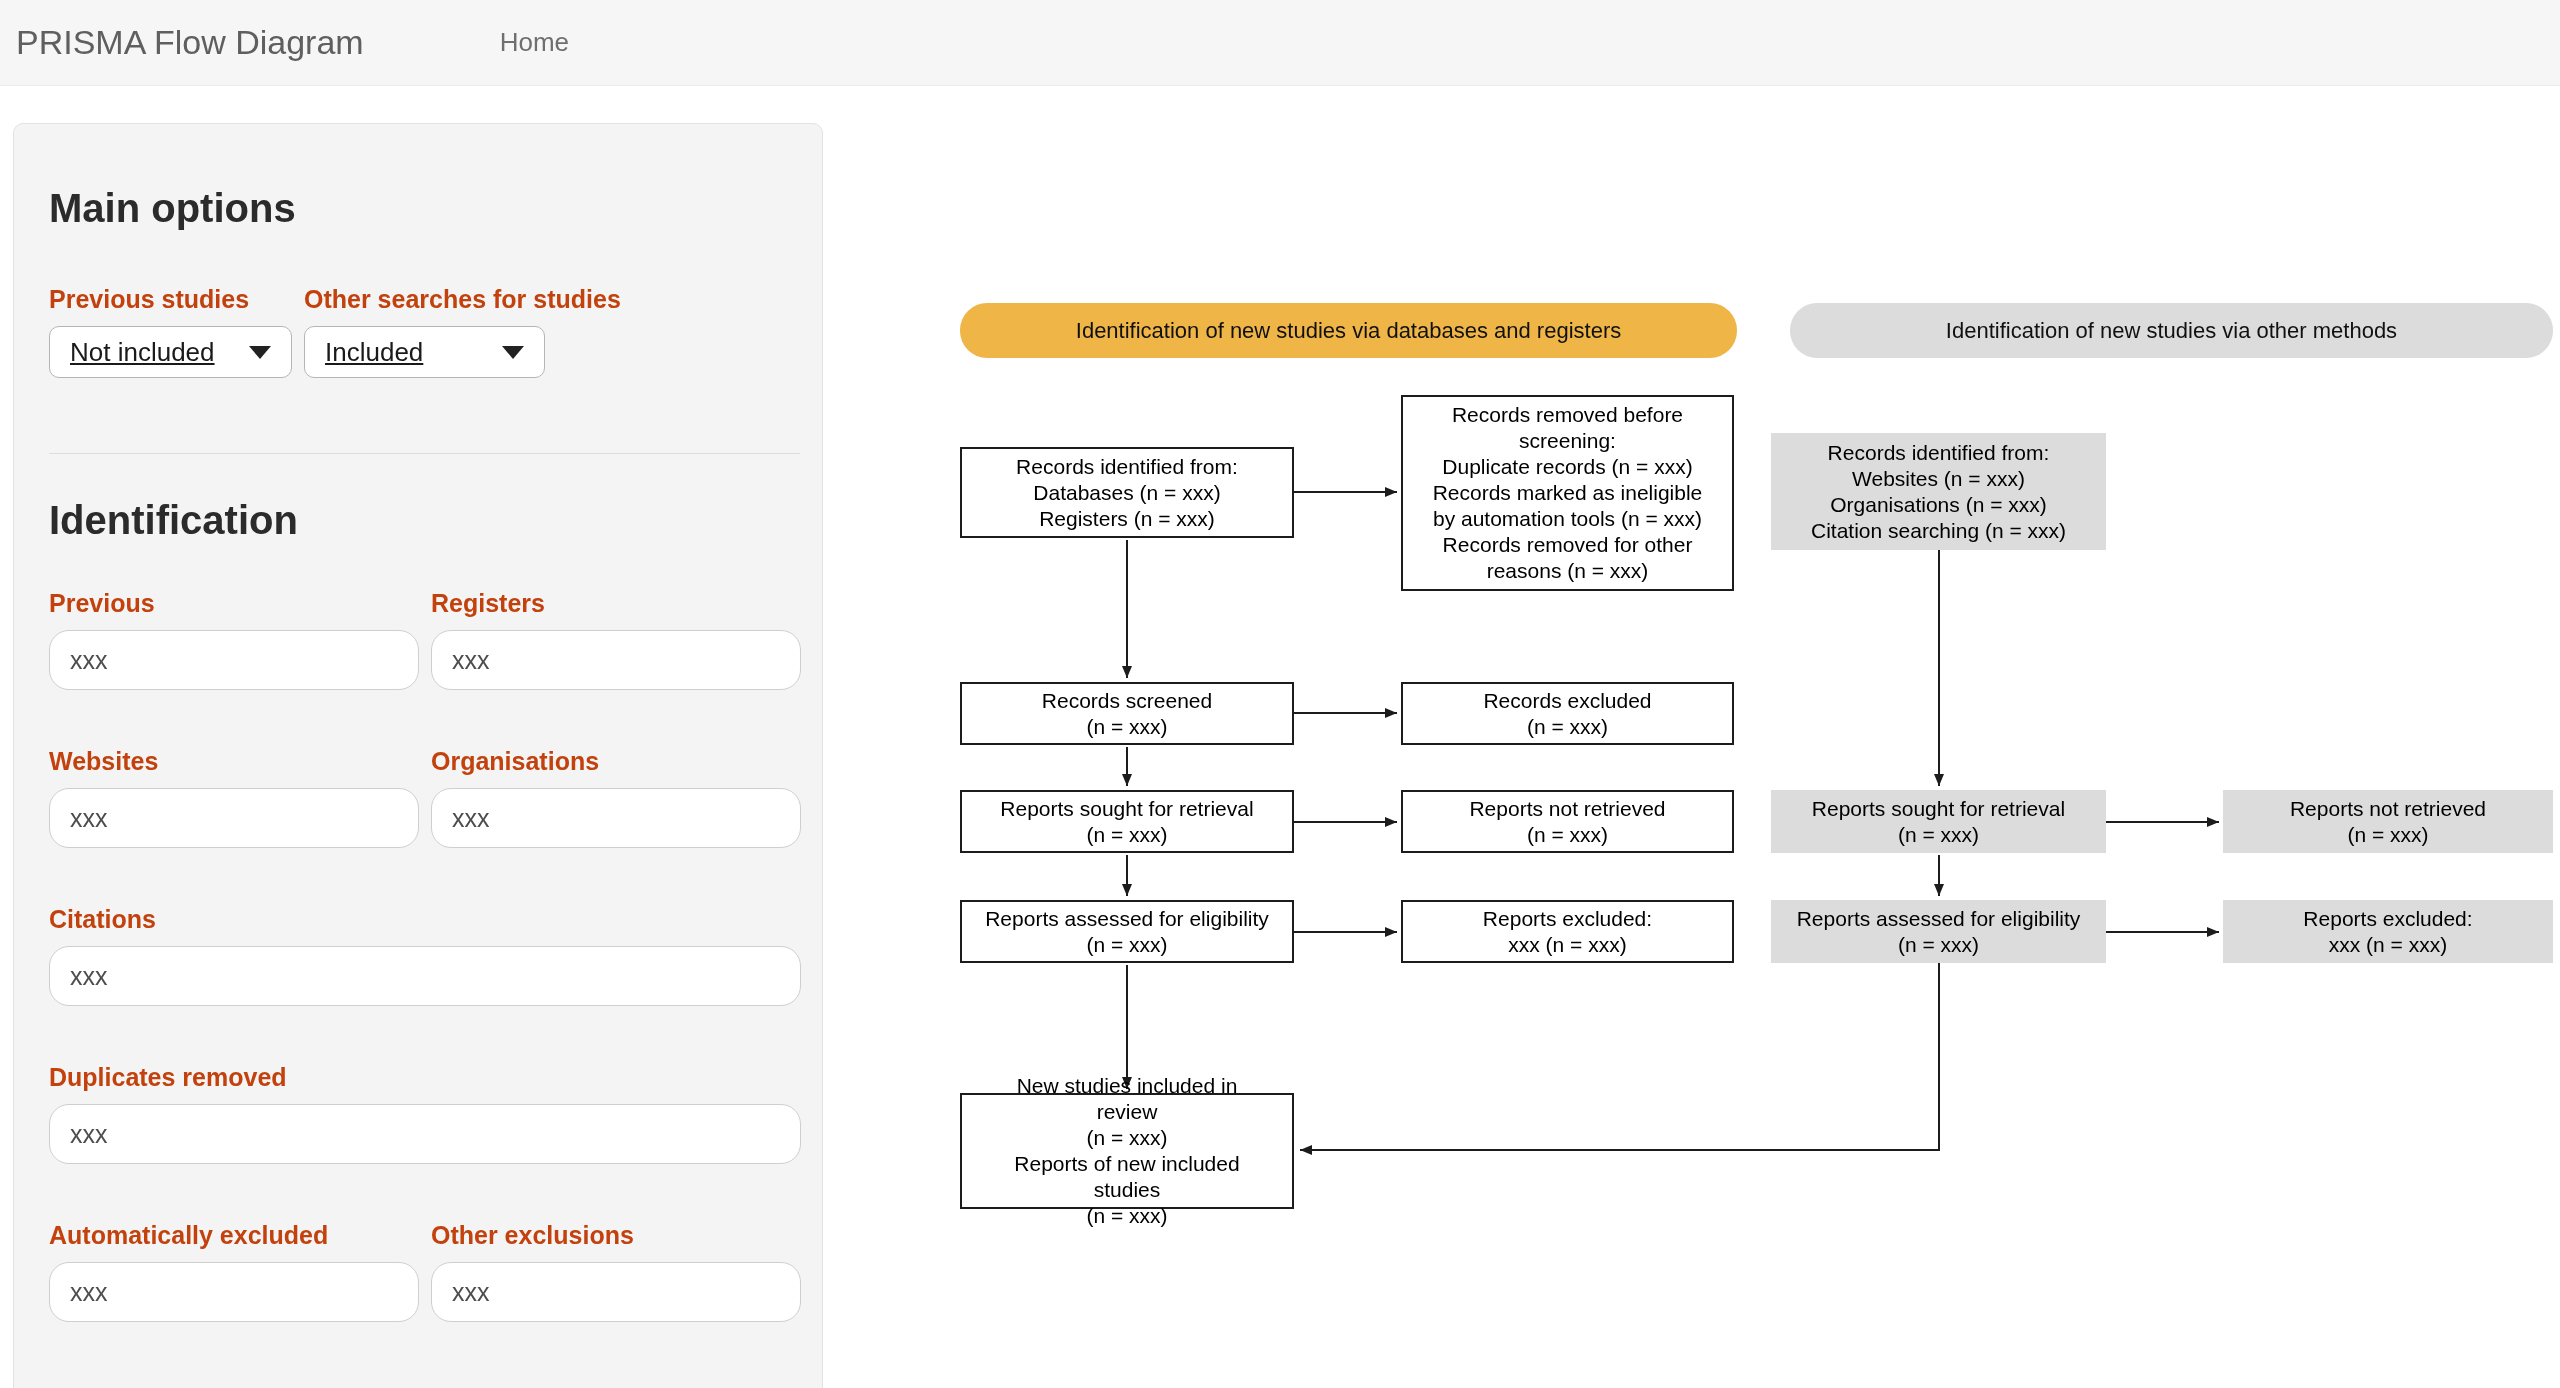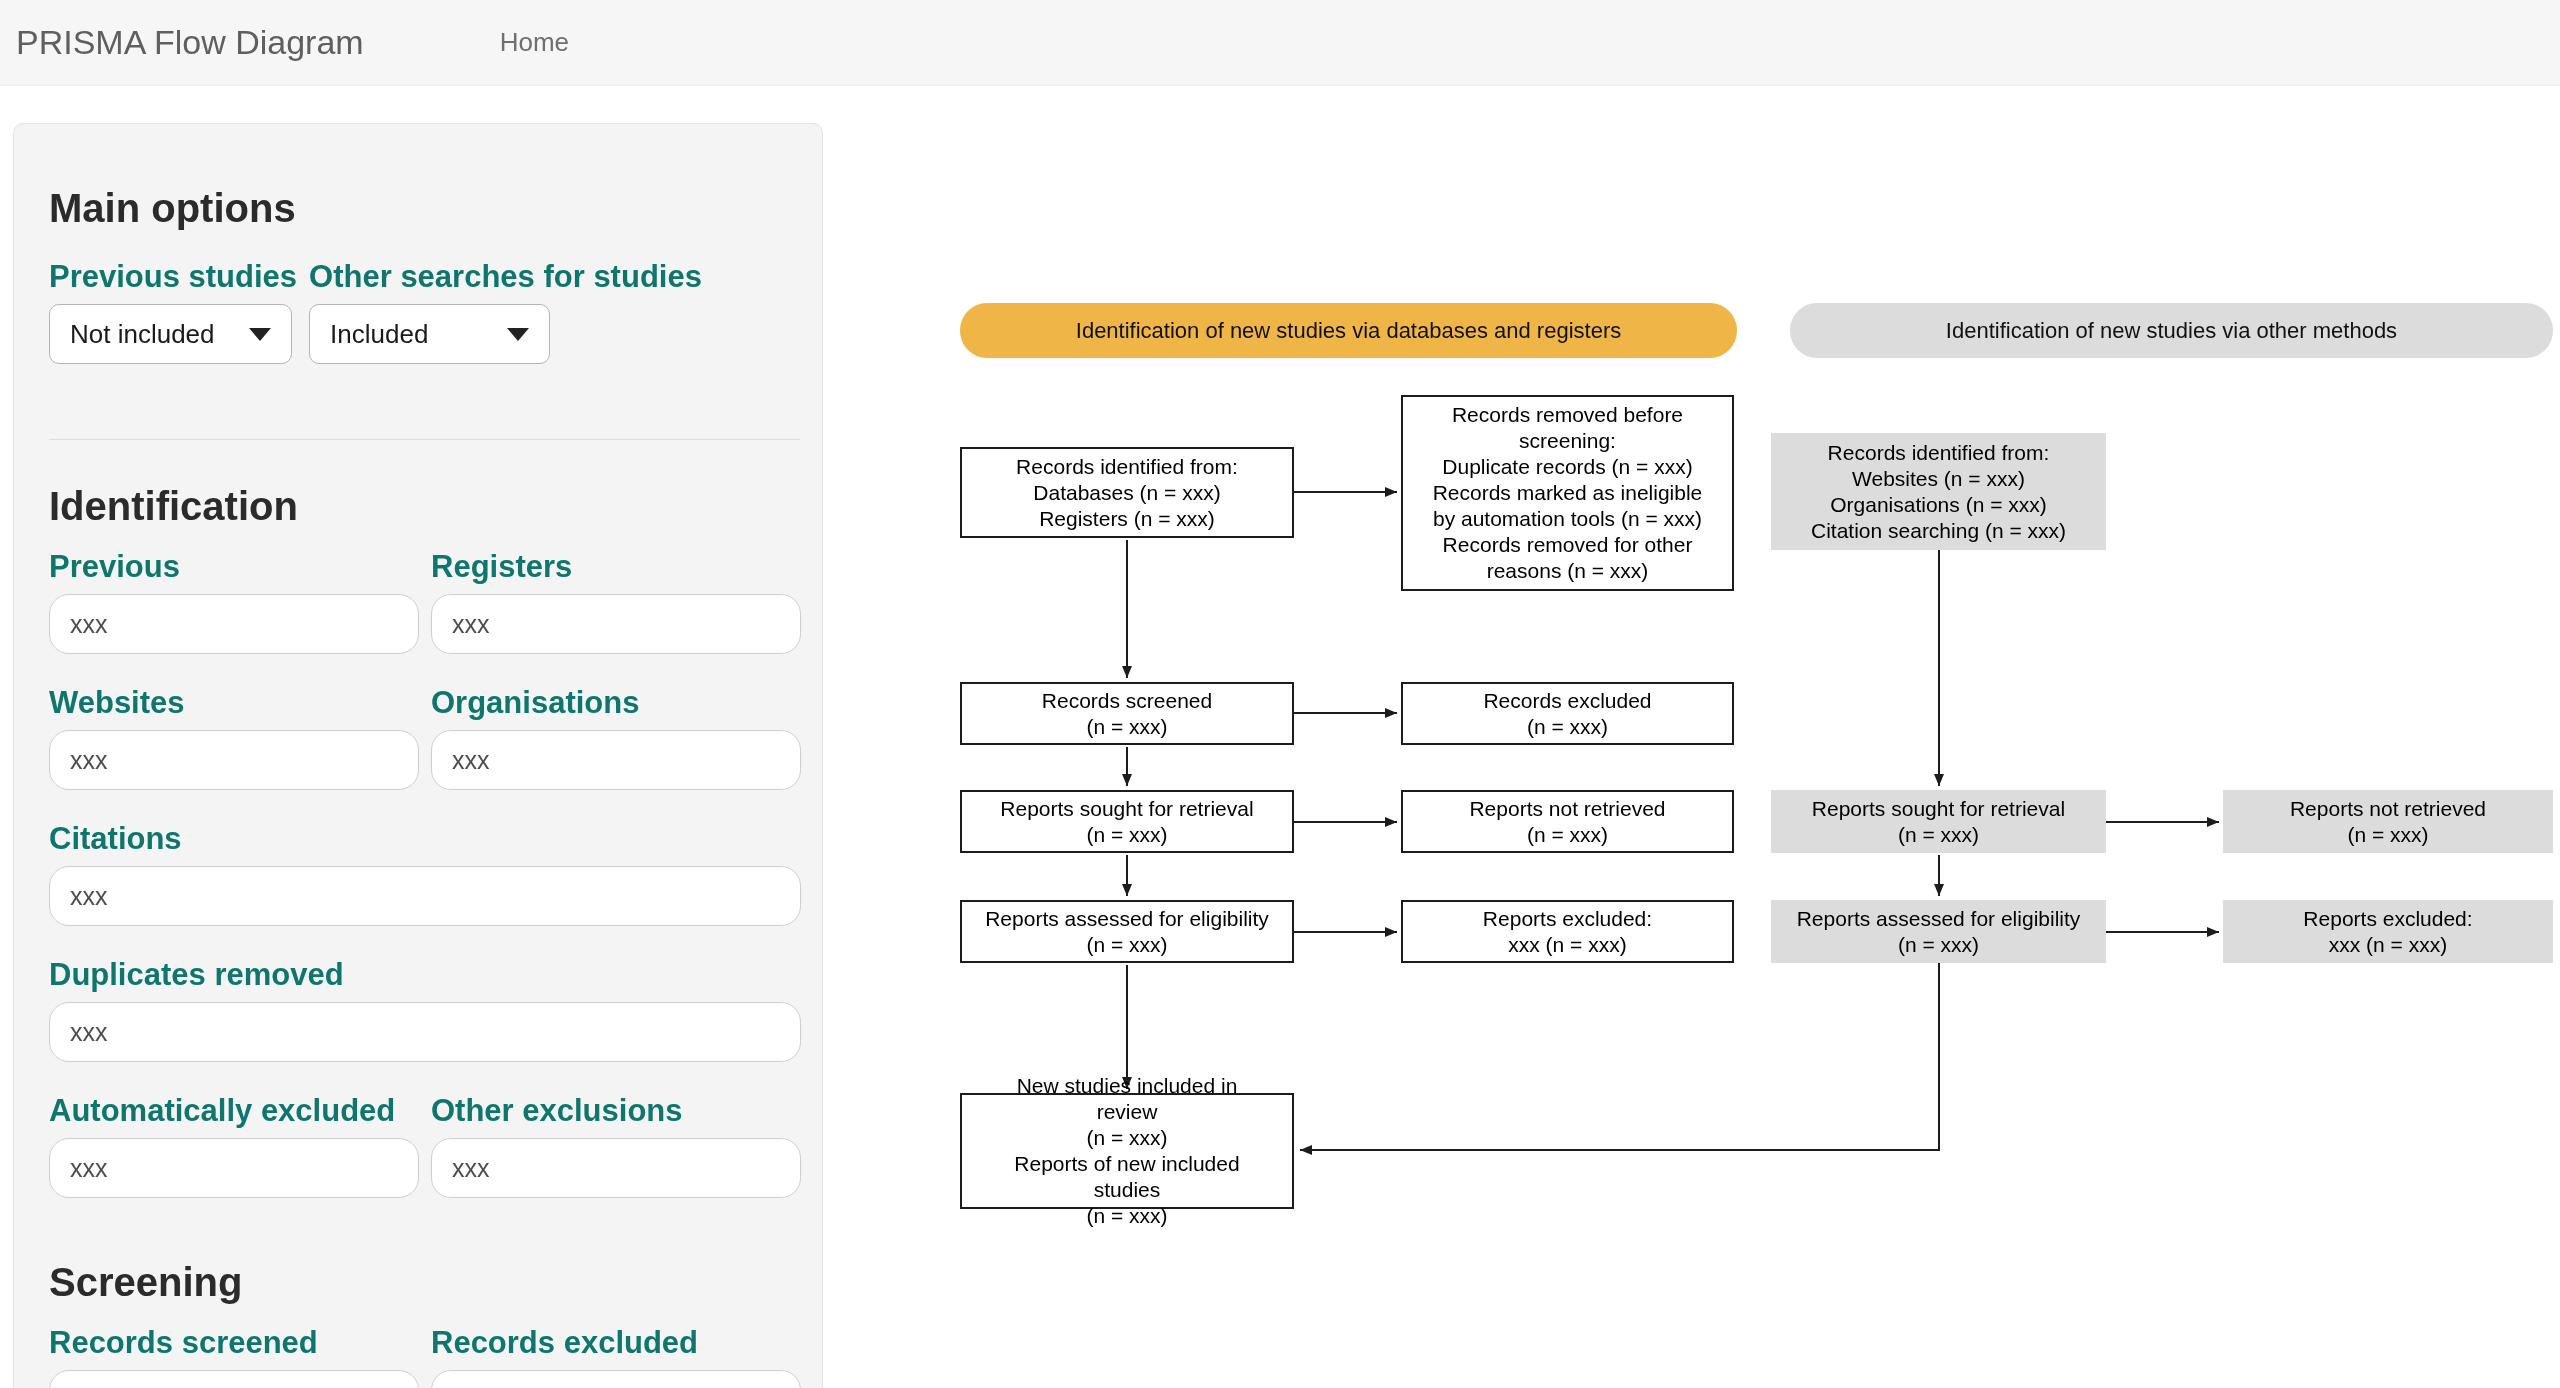--- a/index.html
+++ b/index.html
@@ -22,30 +22,30 @@
            background:#f4f4f4; border:1px solid #e3e3e3; border-radius:10px;
            padding:60px 22px 20px 35px; overflow:hidden; }
   .section-heading { font-size:40px; line-height:48px; font-weight:bold; color:#2b2b2b; margin-bottom:22px; }
   .section-heading.first { margin-bottom:30px; }
   .panel hr { border:none; border-top:1px solid #dedede; margin-top:75px; }
   .after-hr { margin-top:42px; }
   .screening-heading { margin-top:60px; }
   .field-row { display:flex; gap:12px; }
   .field-row + .field-row { margin-top:34px; }
   .fg { display:flex; flex-direction:column; }
-  .fg .flabel { font-size:31px; font-weight:bold; color:#0f766e; line-height:30px;
-                margin-bottom:12px; white-space:nowrap; }
+  .fg .flabel { font-size:25px; font-weight:bold; color:#c2410c; line-height:30px;
+                margin-bottom:12px; white-space:nowrap;margin-top:22px; }
   .fg input[type=text] { height:60px; background:#fff; border:1px solid #cfcfcf; border-radius:20px;
                          font-size:25px; color:#4d4d4d; padding:0 20px;
                          font-family:"Liberation Sans","DejaVu Sans",sans-serif; }
   .fg.half  { width:370px; } .fg.half input { width:370px; }
   .fg.full  { width:752px; } .fg.full input { width:752px; }
-  .selectbox { height:60px; background:#fff; border:1px solid #b5b5b5; border-radius:10px;
+  .selectbox { height:52px; background:#fff; border:1px solid #b5b5b5; border-radius:10px;
                display:flex; align-items:center; justify-content:space-between;
-               padding:0 20px; font-size:26px; color:#1a1a1a; cursor:pointer; }
+               padding:0 20px; font-size:26px; color:#1a1a1a; cursor:pointer;text-decoration:underline; }
   .caret { width:0; height:0; border-left:11px solid transparent; border-right:11px solid transparent;
            border-top:13px solid #222; margin-left:18px; }
 
   
   .diagram { position:absolute; left:14px; top:0; width:2560px; height:1388px; pointer-events:none; }
   .banner { position:absolute; height:55px; border-radius:27px; display:flex; align-items:center;
             justify-content:center; font-size:22px; color:#111; }
   .banner.orange { background:#efb547; }
   .banner.gray   { background:#dcdcdc; }
   .fbox { position:absolute; display:flex; flex-direction:column; justify-content:center;

